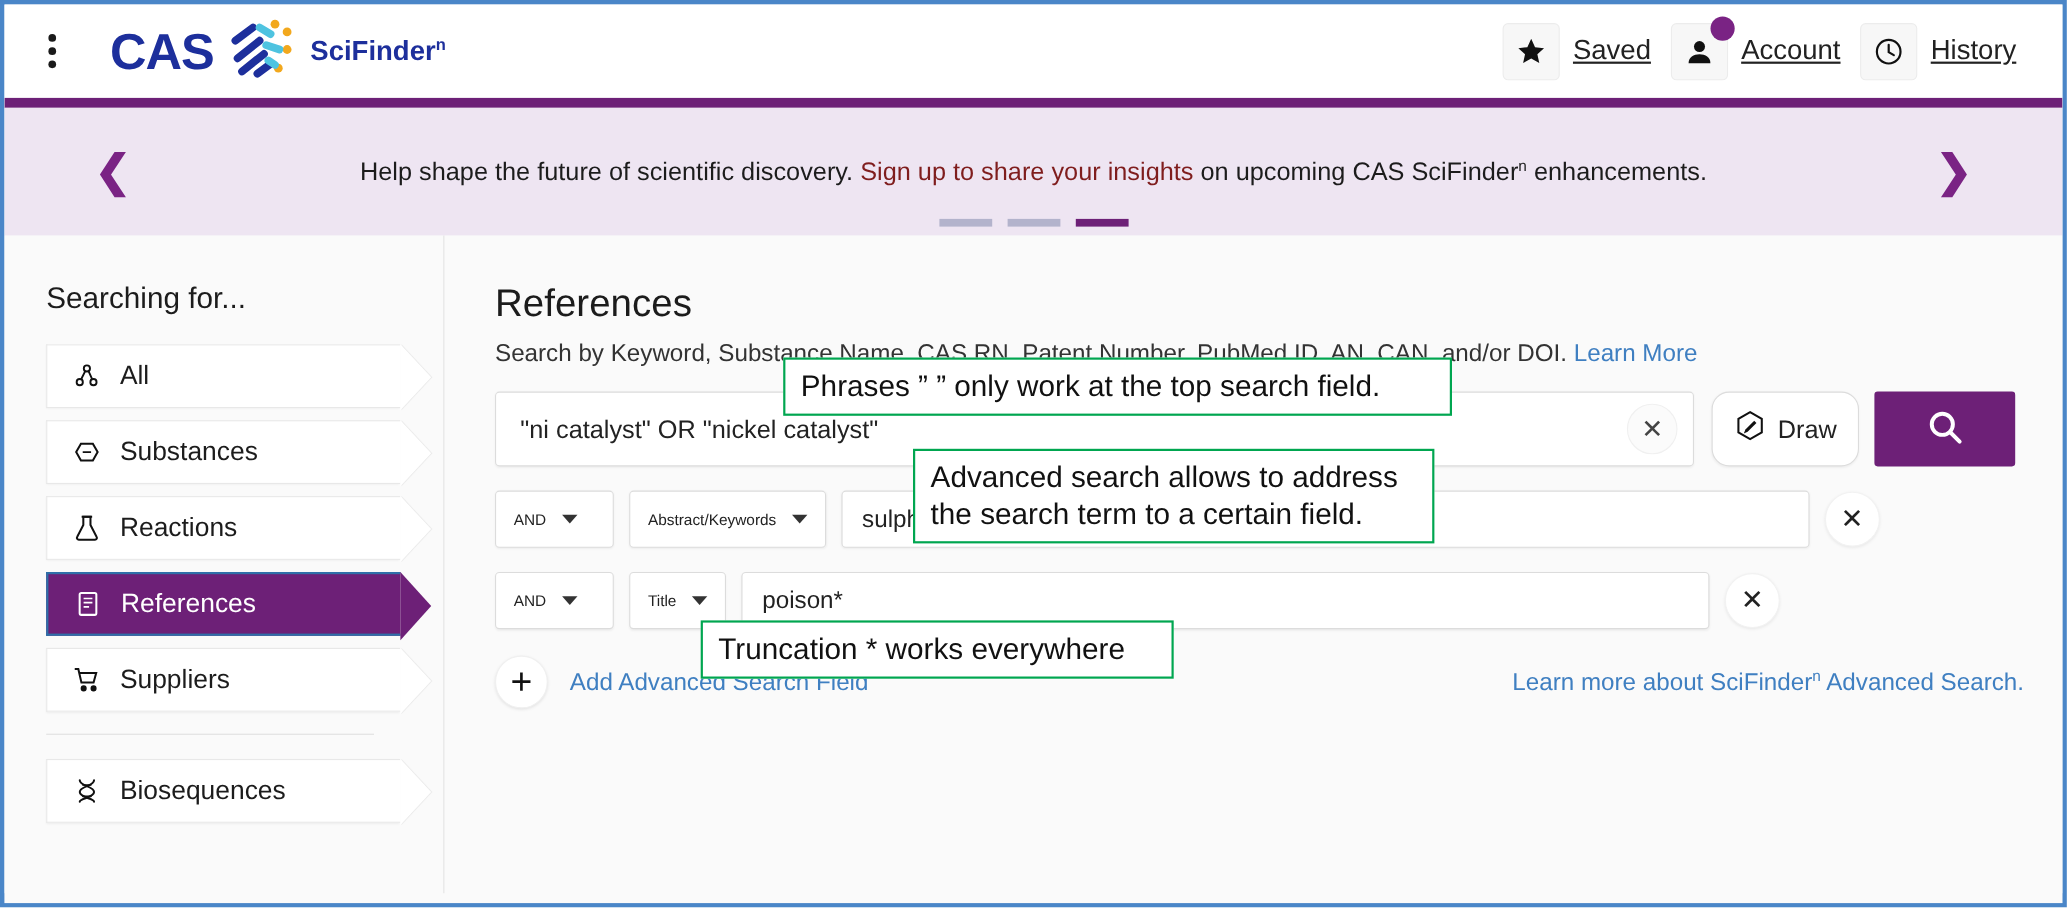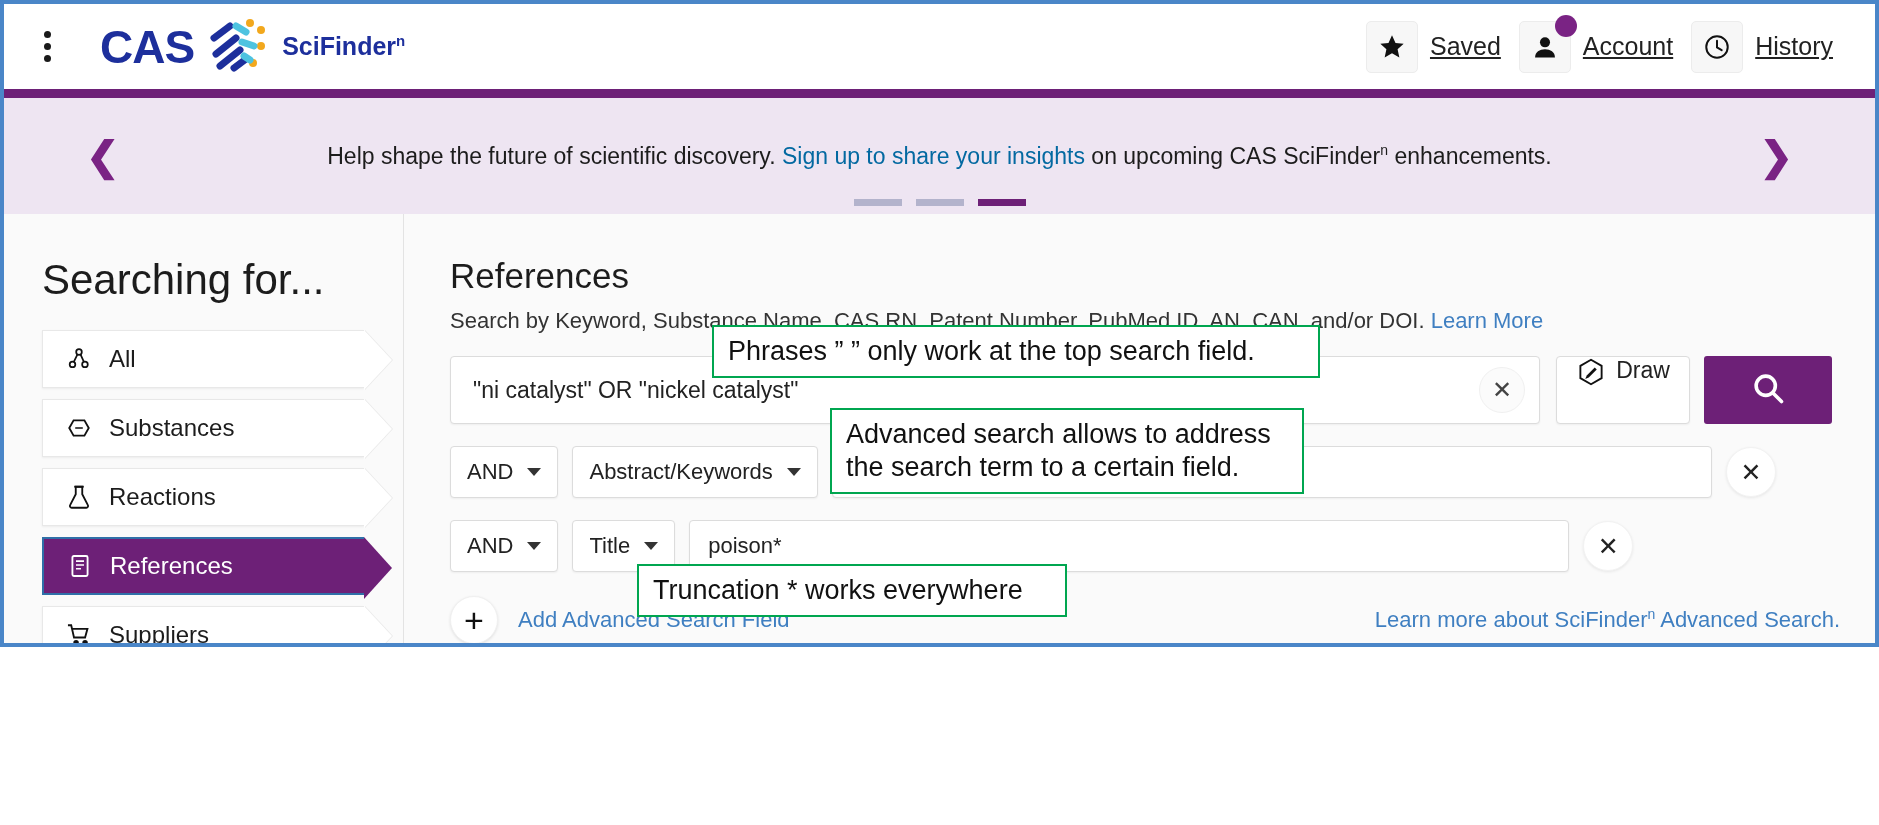--- a/index.html
+++ b/index.html
@@ -4,21 +4,21 @@
 <style>
   * { box-sizing: border-box; margin: 0; padding: 0; }
   html, body {
     width: 1879px; height: 825px;
     font-family: "Liberation Sans", sans-serif;
     background: #ffffff;
     overflow: hidden;
   }
   .page-frame {
     position: relative;
-    width: 1879px; height: 647px;
+    width: 1879px; height: 825px;
     border: 4px solid #4a86c8;
     background: #fafafa;
     overflow: hidden;
   }
 
   
   .header {
     position: relative;
     height: 94px;
     background: #ffffff;
@@ -60,21 +60,21 @@
     position: absolute; top: -7px; right: -7px;
     width: 22px; height: 22px; border-radius: 50%; background: #7a2384;
   }
 
   
   .promo {
     position: relative; height: 116px; background: #eee5f2;
     display: flex; align-items: center; justify-content: center;
   }
   .promo-text { font-size: 23px; color: #1c1c1c; }
-  .promo-text a { color: #0369a1; text-decoration: none; }
+  .promo-text a { color: #7f1d1d; text-decoration: none; }
   .promo-text sup { font-size: 14px; }
   .promo-arrow {
     position: absolute; top: 50%; transform: translateY(-50%);
     font-size: 40px; color: #7a2384; font-weight: bold;
     cursor: pointer; user-select: none; line-height: 1;
   }
   .promo-arrow.left { left: 82px; }
   .promo-arrow.right { right: 82px; }
   .promo-dots {
     position: absolute; bottom: 8px; left: 50%; transform: translateX(-50%);
@@ -84,21 +84,21 @@
   .promo-dots i.active { background: #6d2077; }
 
   
   .body-wrap { display: flex; height: calc(825px - 8px - 94px - 9px - 116px); background: #fafafa; }
 
   
   .sidebar {
     width: 400px; padding: 42px 0 0 38px;
     border-right: 1px solid #e3e3e3;
   }
-  .sidebar h2 { font-size: 42px; font-weight: normal; color: #1c1c1c; margin-bottom: 26px; }
+  .sidebar h2 { font-size: 27px; font-weight: normal; color: #1c1c1c; margin-bottom: 26px; }
   .nav-item {
     position: relative; width: 322px; height: 58px;
     background: #ffffff; border: 1px solid #e8e8e8;
     border-right: none;
     display: flex; align-items: center; gap: 16px;
     padding-left: 22px; margin-bottom: 11px;
     font-size: 24px; color: #1c1c1c; cursor: pointer;
     box-shadow: 0 1px 2px rgba(0,0,0,.06);
   }
   .nav-item::after {
@@ -143,37 +143,37 @@
   .search-box .qtext { font-size: 23px; color: #222; white-space: nowrap; }
   .clear-btn {
     position: absolute; right: 14px; top: 50%; transform: translateY(-50%);
     width: 46px; height: 46px; border-radius: 50%; background: #fbfbfb;
     border: 1px solid #f0f0f0;
     display: flex; align-items: center; justify-content: center;
     font-size: 24px; color: #444; cursor: pointer;
   }
   .draw-btn {
     width: 134px; height: 68px; margin-left: 16px;
-    background: #ffffff; border: 1px solid #dcdcdc; border-radius: 4px;
-    display: flex; justify-content: center; gap: 10px;
+    background: #ffffff; border: 1px solid #dcdcdc; border-radius: 16px;
+    display: flex; align-items: center; justify-content: center; gap: 10px;
     font-size: 23px; color: #222; cursor: pointer;
     box-shadow: 0 1px 2px rgba(0,0,0,.05);
   }
   .go-btn {
     width: 128px; height: 68px; margin-left: 14px;
     background: #6d2077; border: none; border-radius: 3px;
     display: flex; align-items: center; justify-content: center;
     cursor: pointer;
   }
 
   .adv-row { display: flex; align-items: center; gap: 14px; margin-top: 22px; }
   .sel {
     height: 52px; background: #ffffff; border: 1px solid #dcdcdc; border-radius: 4px;
     display: flex; align-items: center; gap: 14px; padding: 0 16px;
-    font-size: 22px; color: #222; cursor: pointer;
+    font-size: 14px; color: #222; cursor: pointer;
     box-shadow: 0 1px 2px rgba(0,0,0,.05);
   }
   .sel .caret { width: 0; height: 0; border-left: 7px solid transparent; border-right: 7px solid transparent; border-top: 8px solid #333; }
   .sel.op { min-width: 108px; }
   .adv-input {
     flex: 1; height: 52px; background: #ffffff;
     border: 1px solid #dcdcdc; border-radius: 4px;
     display: flex; align-items: center; padding: 0 18px;
     font-size: 22px; color: #222;
     box-shadow: 0 1px 2px rgba(0,0,0,.05);

